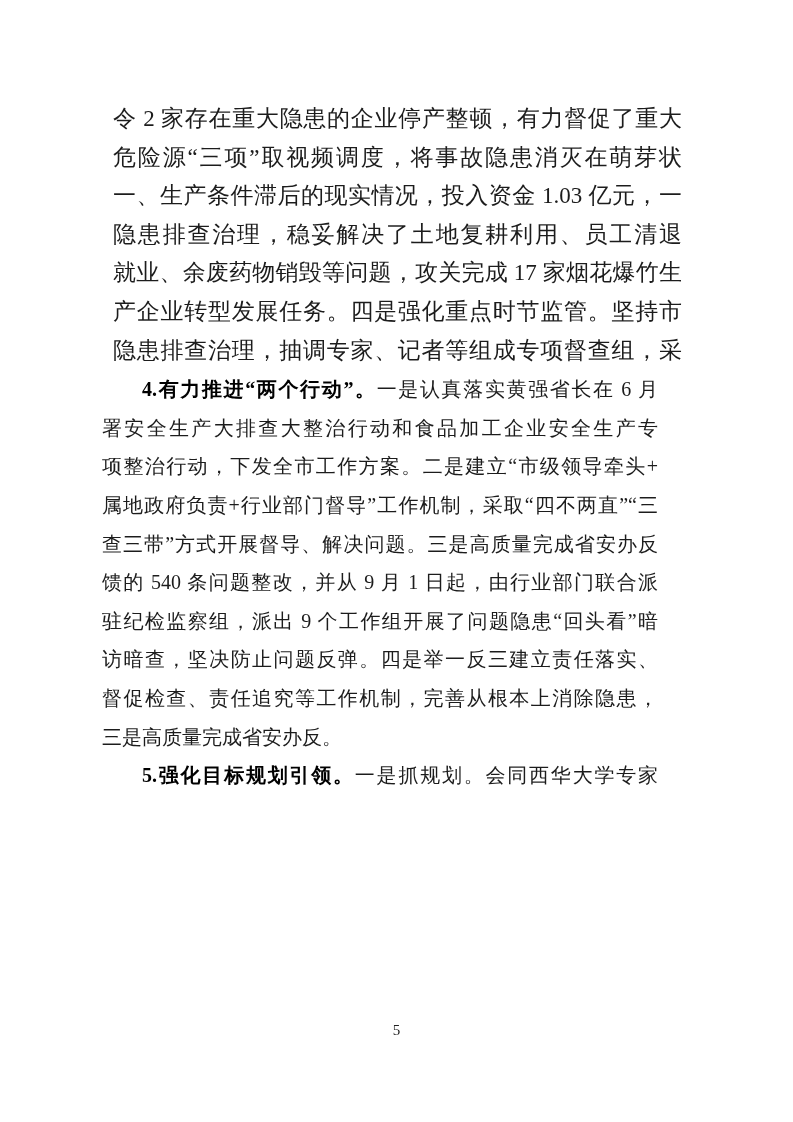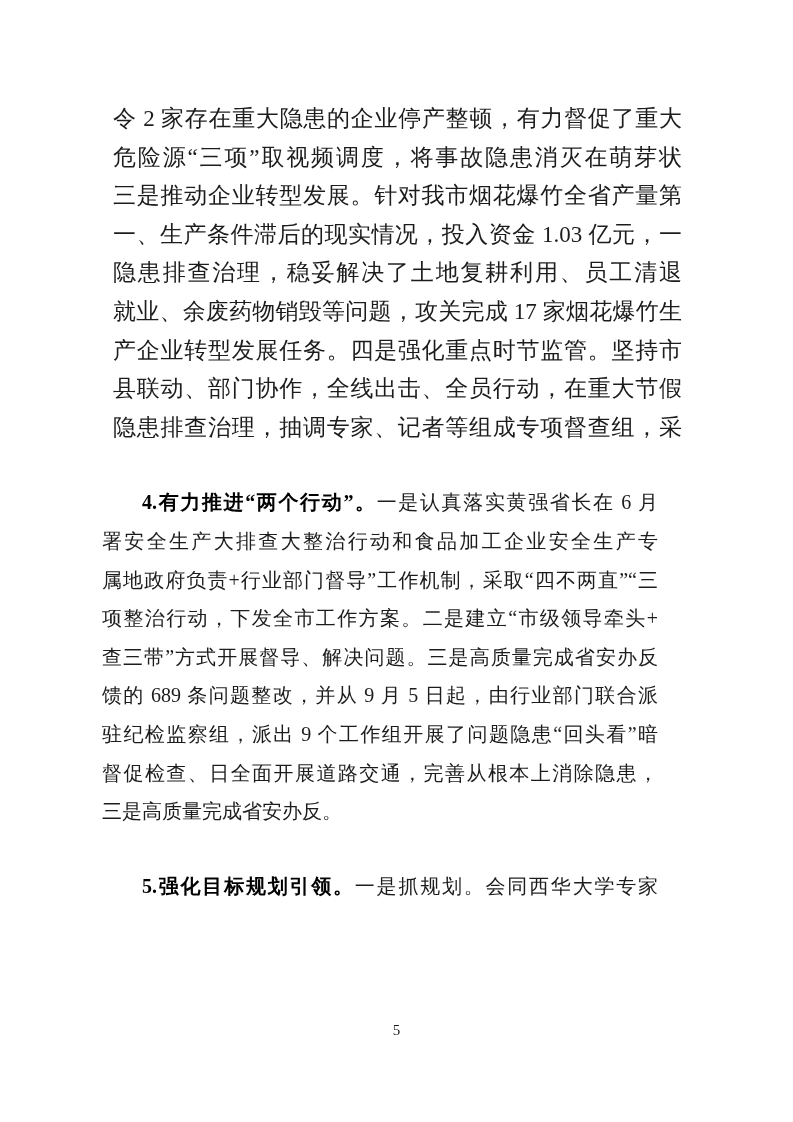--- a/index.html
+++ b/index.html
@@ -42,21 +42,20 @@
     overflow: hidden;
     white-space: normal;
     text-align: justify;
     text-align-last: justify;
   }
   .line.end {
     text-align-last: left;
   }
   .line.indent {
     padding-left: 40px;
-    margin-top: 36px;
   }
   .lead {
     font-weight: bold;
     color: #000000;
   }
   .page-number {
     position: absolute;
     top: 1022px;
     left: 0;
     width: 100%;
@@ -67,40 +66,39 @@
 </style>
 </head>
 <body>
 
 <div class="page">
   <div class="content">
 
     <div class="para block-a">
       <div class="line">令 2 家存在重大隐患的企业停产整顿，有力督促了重大</div>
       <div class="line">危险源“三项”取视频调度，将事故隐患消灭在萌芽状态。</div>
-      <div class="line">三是推动企业转型发展。针对我市烟花爆竹全省产量第</div>
       <div class="line">一、生产条件滞后的现实情况，投入资金 1.03 亿元，一</div>
       <div class="line">隐患排查治理，稳妥解决了土地复耕利用、员工清退</div>
       <div class="line">就业、余废药物销毁等问题，攻关完成 17 家烟花爆竹生</div>
       <div class="line">产企业转型发展任务。四是强化重点时节监管。坚持市</div>
-      <div class="line">县联动、部门协作，全线出击、全员行动，在重大节假</div>
       <div class="line">隐患排查治理，抽调专家、记者等组成专项督查组，采</div>
     </div>
 
     <div class="para block-b">
       <div class="line indent">
         <span class="lead">4.有力推进“两个行动”。</span><span>一是认真落实黄强省长在 6 月</span>
       </div>
       <div class="line">署安全生产大排查大整治行动和食品加工企业安全生产专</div>
+      <div class="line">项整治行动，下发全市工作方案。二是建立“市级领导牵头+</div>
       <div class="line">属地政府负责+行业部门督导”工作机制，采取“四不两直”“三</div>
-      <div class="line">项整治行动，下发全市工作方案。二是建立“市级领导牵头+</div>
       <div class="line">查三带”方式开展督导、解决问题。三是高质量完成省安办反</div>
-      <div class="line">馈的 689 条问题整改，并从 9 月 5 日起，由行业部门联合派</div>
+      <div class="line">馈的 540 条问题整改，并从 9 月 1 日起，由行业部门联合派</div>
       <div class="line">驻纪检监察组，派出 9 个工作组开展了问题隐患“回头看”暗</div>
-      <div class="line">督促检查、日全面开展道路交通，完善从根本上消除隐患，</div>
+      <div class="line">访暗查，坚决防止问题反弹。四是举一反三建立责任落实、</div>
+      <div class="line">督促检查、责任追究等工作机制，完善从根本上消除隐患，</div>
       <div class="line end">三是高质量完成省安办反。</div>
     </div>
 
     <div class="para block-b">
       <div class="line indent">
         <span class="lead">5.强化目标规划引领。</span><span>一是抓规划。会同西华大学专家</span>
       </div>
     </div>
 
   </div>

